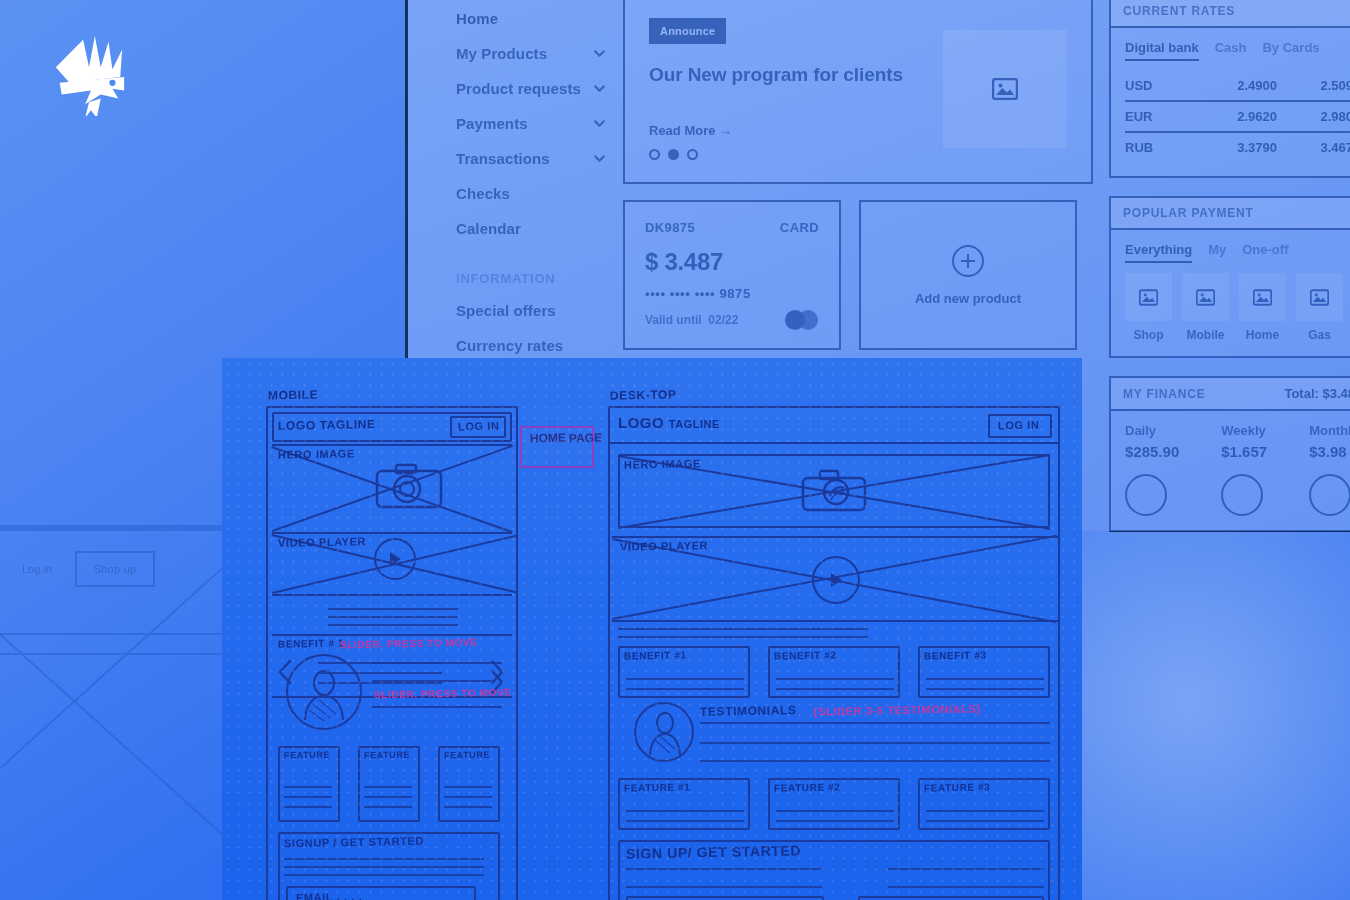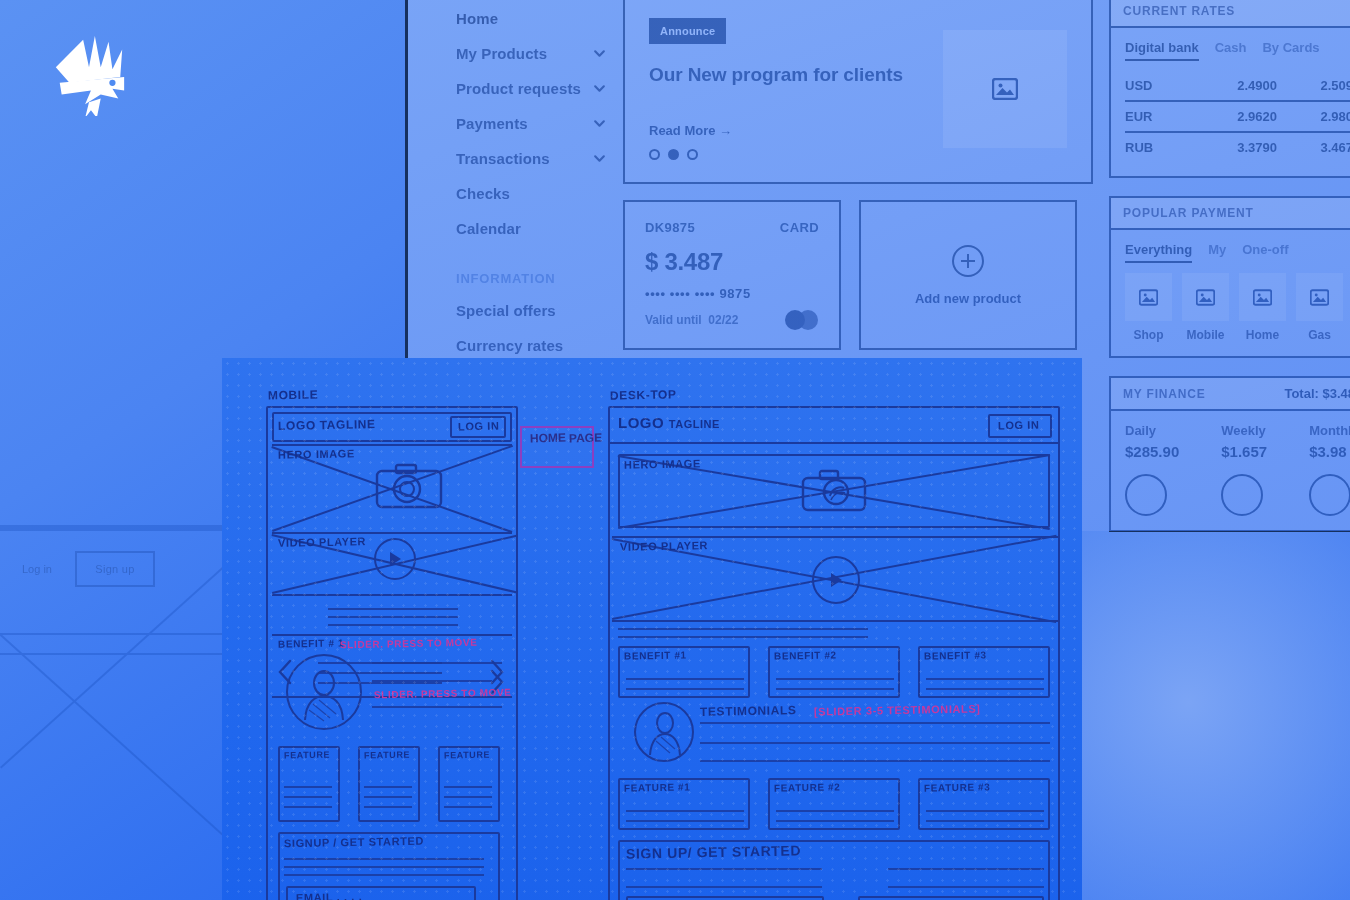--- a/index.html
+++ b/index.html
@@ -172,21 +172,21 @@
     <path fill="#ffffff" d="M44 6 L50 34 L56 2 L62 34 L70 8 L74 36 L84 16 L82 44 L30 50 L16 34 Z"></path>
     <path fill="#ffffff" d="M20 50 L86 44 L86 58 L74 56 L80 66 L62 62 L46 72 L52 58 L22 62 Z"></path>
     <path fill="#ffffff" d="M50 70 L62 66 L58 86 L52 78 L46 86 Z"></path>
     <circle cx="74" cy="50" r="3.2" fill="#4f8bf2"></circle>
   </svg>
 </div>
 
 <div class="faint-wrap">
   <div class="fl thick" style="left:40px; top:20px; width:260px;"></div>
   <div class="ftext" style="left:62px; top:58px;">Log in</div>
-  <div class="fbtn" style="left:115px; top:46px; width:80px; height:36px;">Sign up</div>
+  <div class="fbtn" style="left:115px; top:46px; width:80px; height:36px;">Shop up</div>
   <div class="fl h" style="left:40px; top:128px; width:260px;"></div>
   <div class="fl h" style="left:40px; top:148px; width:260px;"></div>
   <div class="fdiag" style="left:40px; top:128px; width:300px; transform:rotate(42deg);"></div>
   <div class="fdiag" style="left:40px; top:262px; width:300px; transform:rotate(-42deg);"></div>
 </div>
 
 <div id="dash">
   <div id="dash-inner">
 
     <div class="side">

